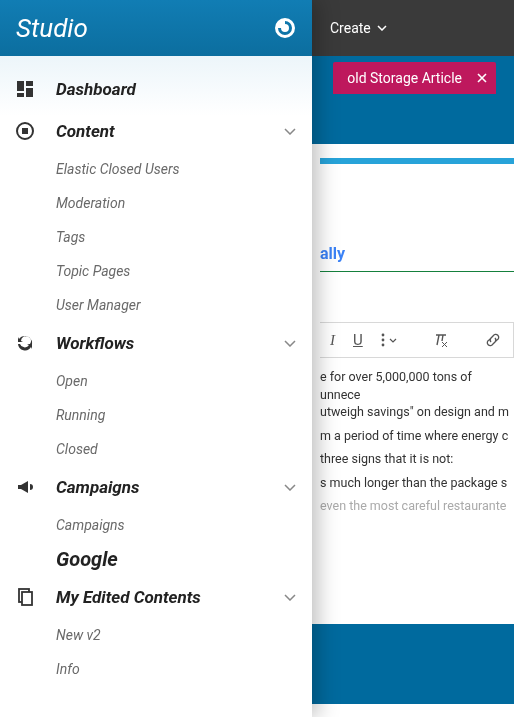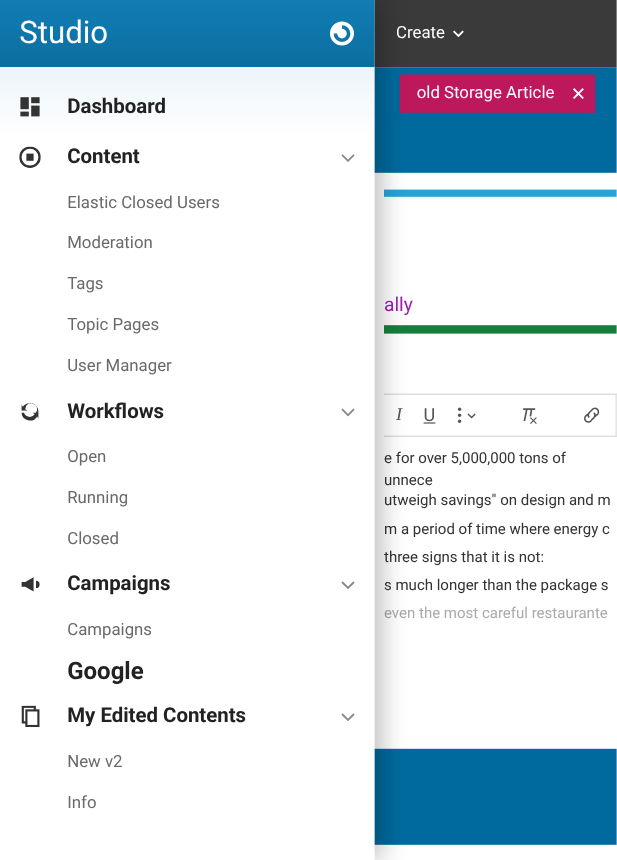--- a/index.html
+++ b/index.html
@@ -9,32 +9,32 @@
   
   .bg-layer { position: absolute; inset: 0; }
   .bg-topbar { height: 56px; background: #3a3a3a; color: #fff; display: flex; align-items: center; padding-left: 330px; }
   .bg-topbar .create { display: flex; align-items: center; gap: 6px; font-size: 14px; }
   .bg-tabbar { background: #006a9e; height: 88px; position: relative; }
   .bg-tab { position: absolute; right: 18px; top: 6px; background: #be185d; color: #fff; padding: 8px 34px 8px 14px; font-size: 14px; border-radius: 2px 2px 0 0; display: flex; align-items: center; }
   .bg-tab .close { position: absolute; right: 8px; top: 50%; transform: translateY(-50%); }
   .bg-doc { background: #fff; height: 480px; padding: 14px 0 0 320px; }
   .bg-doc-inner { padding: 10px 0 0 0; }
   .bg-blue-rule { height: 6px; background: #27a3d9; width: 100%; }
-  .bg-heading { font-size: 16px; font-weight: 400; color: #a21caf; padding: 70px 0 8px 0; border-bottom: 7px solid #15803d; margin-right: 0; }
+  .bg-heading { font-size: 16px; font-weight: 700; color: #3b82f6; padding: 70px 0 8px 0; border-bottom: 1px solid #15803d; margin-right: 0; }
   .bg-toolbar { display: flex; align-items: center; gap: 18px; margin: 50px 0 10px 0; border: 1px solid #d8d8d8; border-left: none; height: 36px; padding: 0 10px; color: #555; font-size: 15px; }
   .bg-toolbar .it { font-style: italic; font-family: Georgia, serif; }
   .bg-toolbar .ul { text-decoration: underline; }
   .bg-toolbar .sep { width: 1px; height: 22px; background: #d8d8d8; }
   .bg-body { font-size: 12.5px; color: #333; line-height: 1.4; }
   .bg-body p { margin: 6px 0; }
   .bg-body strong { font-weight: 700; }
   .bg-footer { background: #006a9e; height: 80px; }
 
   
-  .sidebar { position: absolute; top: 0; left: 0; width: 312px; height: 717px; background: #fff; box-shadow: 6px 0 20px rgba(0,0,0,0.25); display: flex; flex-direction: column; }
+  .sidebar { position: absolute; top: 0; left: 0; width: 312px; height: 717px; background: #fff; box-shadow: 6px 0 20px rgba(0,0,0,0.25); display: flex; flex-direction: column; font-style: italic; }
   .sidebar-header { height: 56px; background: linear-gradient(#117db4, #0c6e9f); color: #fff; display: flex; align-items: center; justify-content: space-between; padding: 0 16px; }
   .sidebar-header .brand { font-size: 26px; font-weight: 400; }
   .sidebar-body { flex: 1; overflow: hidden; padding-top: 12px; background: linear-gradient(to bottom, rgba(17,131,192,0.08), rgba(255,255,255,0) 60px), #fff; }
   .nav-sec { display: flex; align-items: center; height: 42px; padding: 0 16px; cursor: pointer; }
   .nav-sec .icon-slot { width: 40px; display: flex; align-items: center; color: #333; }
   .nav-sec .label { flex: 1; font-size: 17px; font-weight: 700; color: #222; }
   .nav-sec .chev { color: #888; }
   .nav-sub { height: 34px; display: flex; align-items: center; padding-left: 56px; font-size: 14px; color: #696969; cursor: pointer; }
 
   

